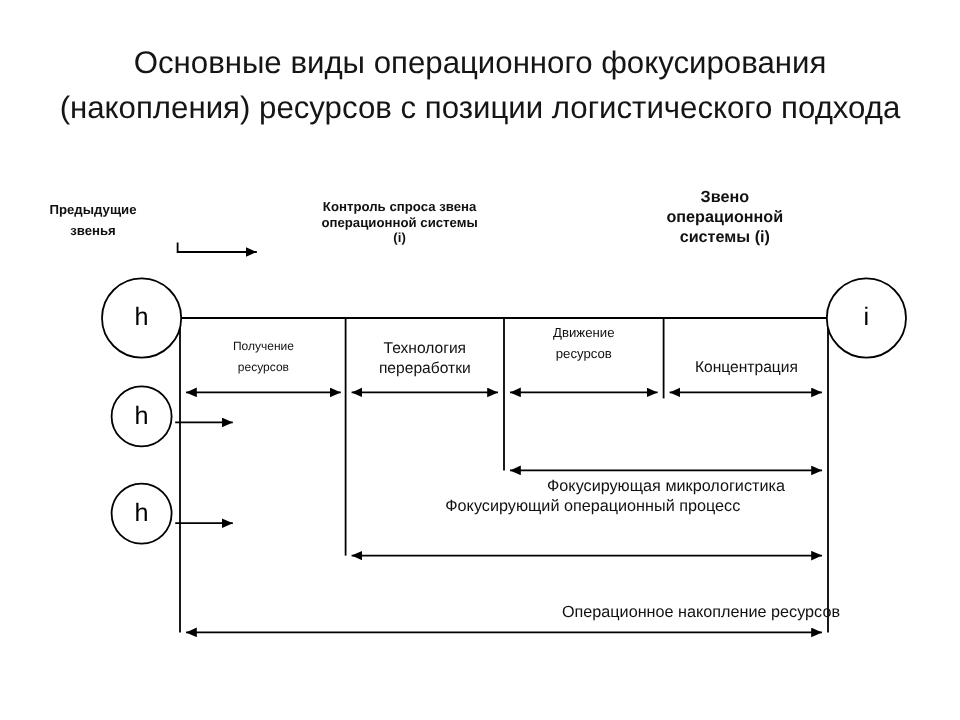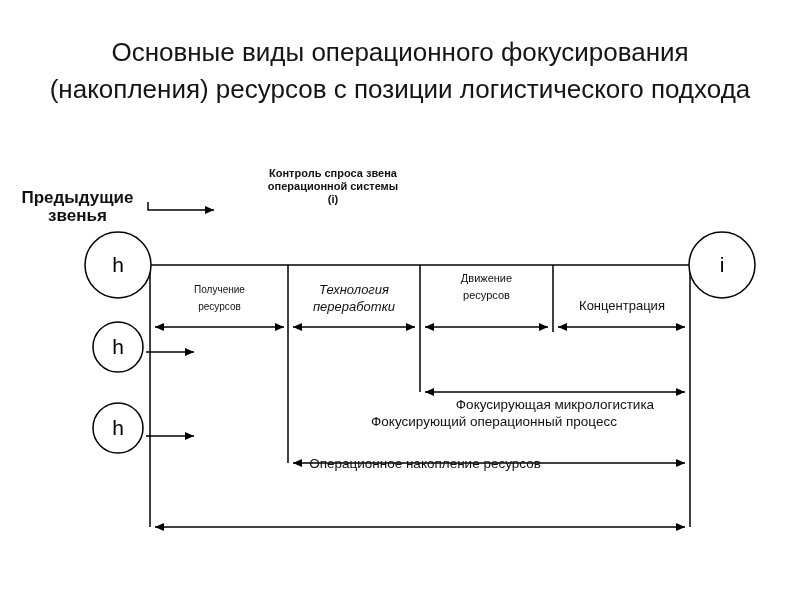--- a/index.html
+++ b/index.html
@@ -58,36 +58,39 @@
 
     <circle cx="118" cy="265" r="33" fill="#fff" stroke-width="1.5"></circle>
     <circle cx="118" cy="347" r="25" fill="#fff" stroke-width="1.5"></circle>
     <circle cx="118" cy="428" r="25" fill="#fff" stroke-width="1.5"></circle>
     <circle cx="722" cy="265" r="33" fill="#fff" stroke-width="1.5"></circle>
   </svg>
 
   <div class="abs title">Основные виды операционного фокусирования
 (накопления) ресурсов с позиции логистического подхода</div>
 
-  <div class="abs label bold" style="left:15px; top:166px; width:125px; font-size:17px; line-height:18px;margin-top:23px;">Предыдущие
+  <div class="abs label bold" style="left:15px; top:166px; width:125px; font-size:11px; line-height:18px;">Предыдущие
 звенья</div>
   <div class="abs label bold" style="left:253px; top:167px; width:160px; font-size:11px; line-height:13px;">Контроль спроса звена
 операционной системы
 (i)</div>
+  <div class="abs label bold" style="left:524px; top:155px; width:160px; font-size:13.5px; line-height:17px;">Звено
+операционной
+системы (i)</div>
 
   <div class="abs nodeLetter" style="left:85px; top:232px; width:66px; height:66px;">h</div>
   <div class="abs nodeLetter" style="left:93px; top:322px; width:50px; height:50px;">h</div>
   <div class="abs nodeLetter" style="left:93px; top:403px; width:50px; height:50px;">h</div>
   <div class="abs nodeLetter" style="left:689px; top:232px; width:66px; height:66px;">i</div>
 
   <div class="abs label" style="left:151px; top:281px; width:137px; font-size:10px; line-height:17px;">Получение
 ресурсов</div>
-  <div class="abs label" style="left:289px; top:281px; width:130px; font-size:13px; line-height:17px;font-style:italic;">Технология
+  <div class="abs label" style="left:289px; top:281px; width:130px; font-size:13px; line-height:17px;">Технология
 переработки</div>
   <div class="abs label" style="left:421px; top:270px; width:131px; font-size:11px; line-height:17px;">Движение
 ресурсов</div>
   <div class="abs label" style="left:554px; top:297px; width:136px; font-size:13px; line-height:17px;">Концентрация</div>
 
   <div class="abs label" style="left:420px; top:360px; width:270px; font-size:13.5px;margin-top:37px;">Фокусирующая микрологистика</div>
   <div class="abs label" style="left:288px; top:414px; width:412px; font-size:13.5px;">Фокусирующий операционный процесс</div>
-  <div class="abs label" style="left:150px; top:456px; width:550px; font-size:13.5px;">Операционное накопление ресурсов</div>
+  <div class="abs label" style="left:150px; top:502px; width:550px; font-size:13.5px;text-align:right;">Операционное накопление ресурсов</div>
 
 </div>
 
 </body></html>

